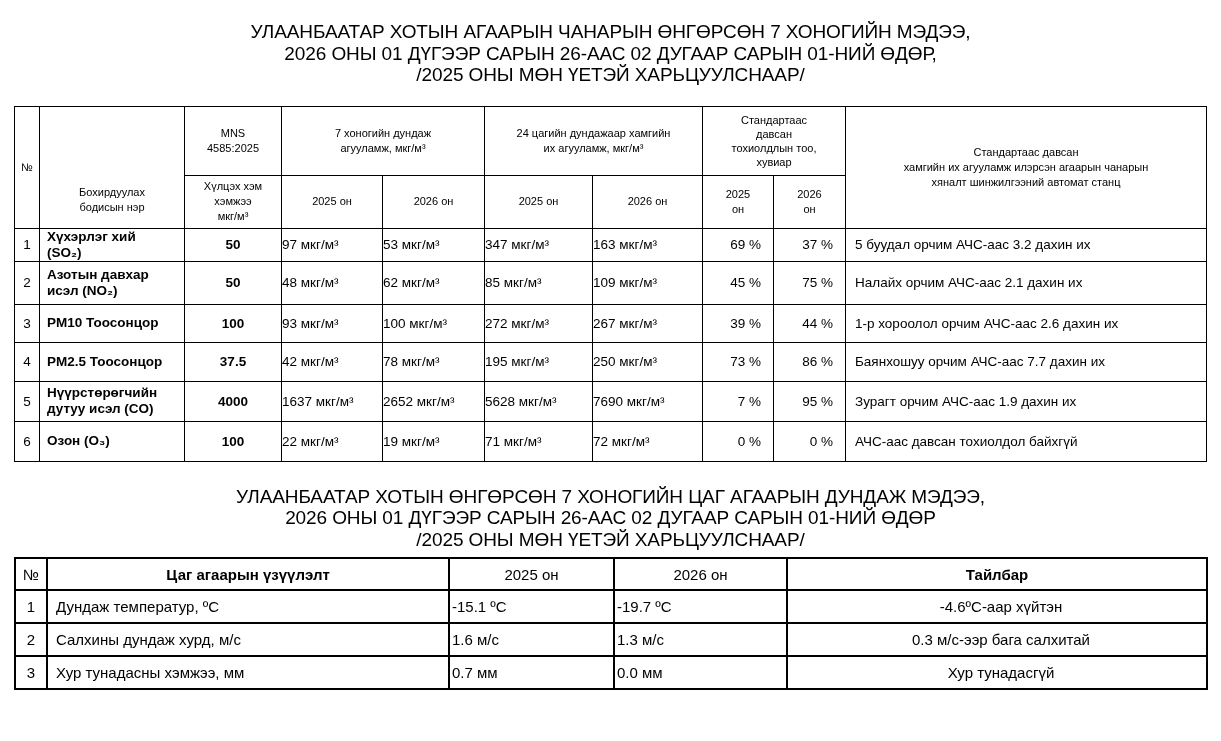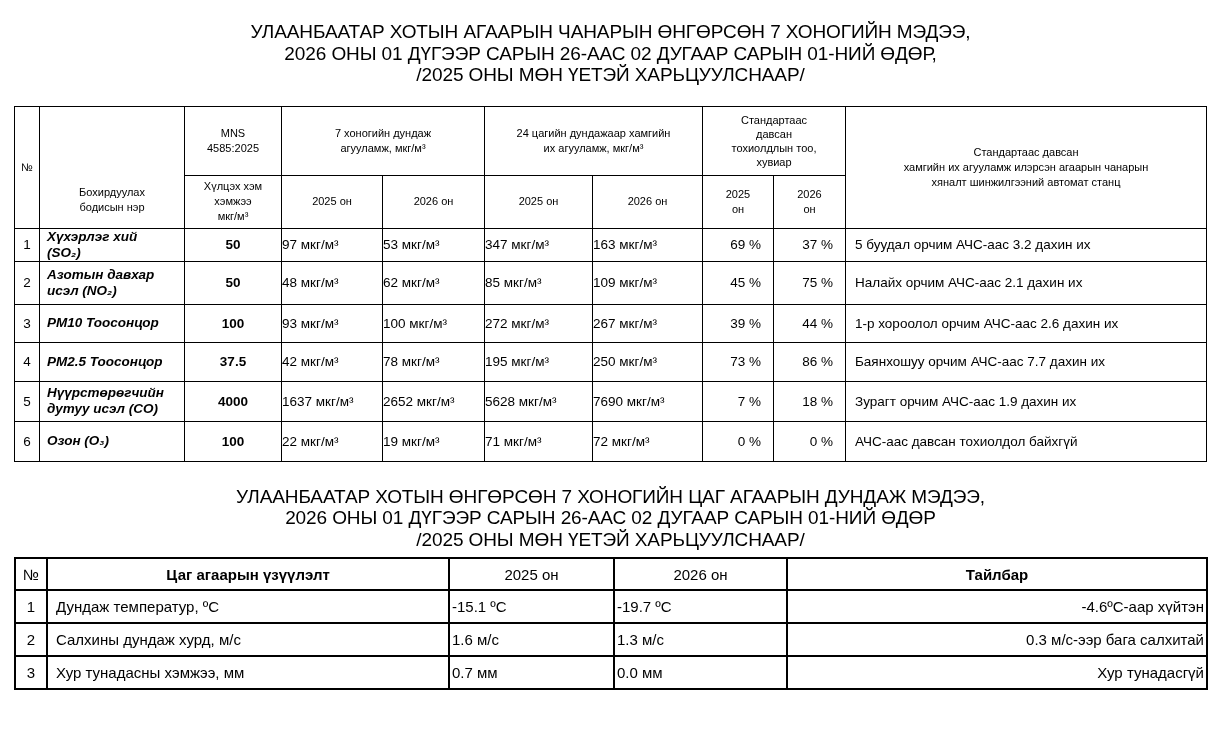--- a/index.html
+++ b/index.html
@@ -22,21 +22,21 @@
   .t1 th, .t1 td { border:1px solid #000; font-weight:400; vertical-align:middle; overflow:hidden; }
   .t1 th { font-size:11px; line-height:15px; text-align:center; padding:1px 2px; }
   .t1 tr.h1 { height:69px; }
   .t1 tr.h2 { height:53px;padding-left:44px; }
   .t1 th.hdr-name { vertical-align:bottom; padding-bottom:13px; }
   .t1 th.hdr-exceed div { line-height:14px; }
   .t1 th.hdr-pct-year div { line-height:15px; }
   .t1 td { font-size:13.5px; }
   .t1 td.c-no { text-align:center; }
   .t1 td.c-name { font-weight:bold; text-align:left; padding-left:7px; padding-right:4px; }
-  .t1 td.c-name div { line-height:16px;font-style:italic; }
+  .t1 td.c-name div { line-height:16px; }
   .t1 td.c-limit { text-align:center; font-weight:bold; }
   .t1 td.c-val { text-align:left; padding-right:9px; }
   .t1 td.c-pct { text-align:right; padding-right:12px; }
   .t1 td.c-station { text-align:left; padding-left:9px; padding-right:4px; }
   .t1 tr.r1 { height:32px; }
   .t1 tr.r2 { height:43px; }
   .t1 tr.r3 { height:38px; }
   .t1 tr.r4 { height:39px; }
   .t1 tr.r5 { height:40px; }
   .t1 tr.r6 { height:40px; }
@@ -44,21 +44,21 @@
   
   .t2 { width:1192px; margin:7px 0 0 14px; border:2px solid #000; }
   .t2 th, .t2 td { border:2px solid #000; font-size:15px; vertical-align:middle; padding:1px 2px; overflow:hidden; }
   .t2 th { font-weight:400; text-align:center; }
   .t2 th.hdr-bold { font-weight:bold; }
   .t2 tr.h { height:32px; }
   .t2 tr.r { height:33px; }
   .t2 td.c-no { text-align:center; }
   .t2 td.c-ind { text-align:left; padding-left:8px; }
   .t2 td.c-val { }
-  .t2 td.c-note { text-align:right; padding-left:10px; }
+  .t2 td.c-note { text-align:center; padding-left:10px; }
 </style>
 </head>
 <body>
 
 <div class="page">
 
   <div class="doc-title doc-title-1">
     <div>УЛААНБААТАР ХОТЫН АГААРЫН ЧАНАРЫН ӨНГӨРСӨН 7 ХОНОГИЙН МЭДЭЭ,</div>
     <div>2026 ОНЫ 01 ДҮГЭЭР САРЫН 26-ААС 02 ДУГААР САРЫН 01-НИЙ ӨДӨР,</div>
     <div>/2025 ОНЫ МӨН ҮЕТЭЙ ХАРЬЦУУЛСНААР/</div>
@@ -197,21 +197,21 @@
         <td class="c-name">
           <div>Нүүрстөрөгчийн</div>
           <div>дутуу исэл  (CO)</div>
         </td>
         <td class="c-limit">4000</td>
         <td class="c-val">1637 мкг/м³</td>
         <td class="c-val">2652 мкг/м³</td>
         <td class="c-val">5628 мкг/м³</td>
         <td class="c-val">7690 мкг/м³</td>
         <td class="c-pct">7 %</td>
-        <td class="c-pct">18 %</td>
+        <td class="c-pct">95 %</td>
         <td class="c-station">Зурагт орчим АЧС-аас 1.9 дахин их</td>
       </tr>
 
       <tr class="r6">
         <td class="c-no">6</td>
         <td class="c-name">
           <div>Озон (O₃)</div>
           <div></div>
         </td>
         <td class="c-limit">100</td>

